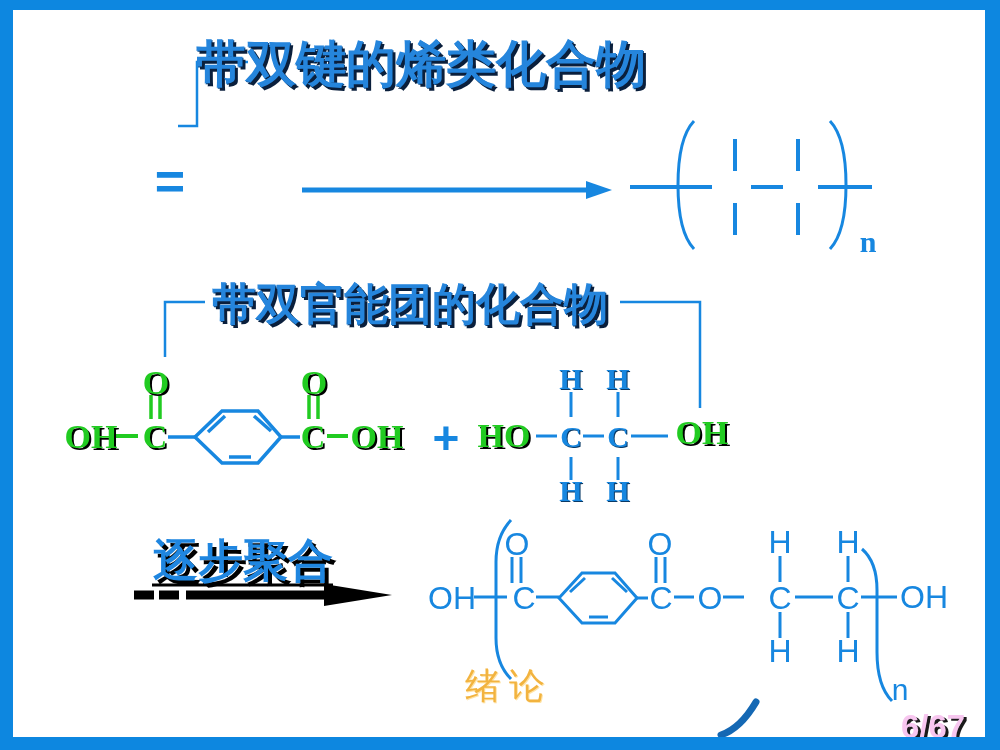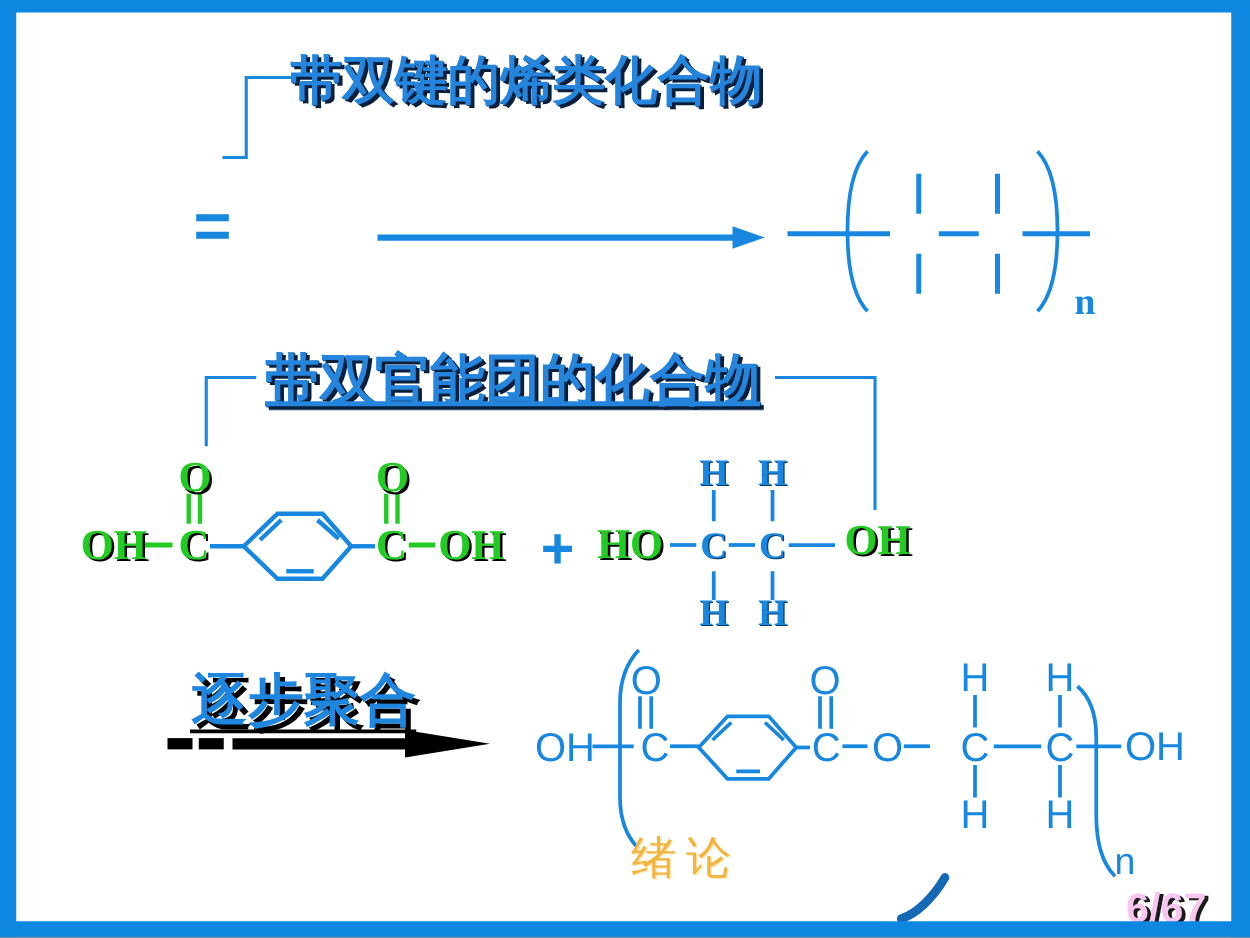--- a/index.html
+++ b/index.html
@@ -12,21 +12,21 @@
   .frame.top    { left:0; top:0; width:1000px; height:10px; }
   .frame.left   { left:0; top:0; width:13px; height:750px; }
   .frame.right  { left:985px; top:0; width:15px; height:750px; }
   .frame.bottom { left:0; top:737px; width:1000px; height:13px; }
 
   svg.overlay { position:absolute; left:0; top:0; }
 
   .t { position:absolute; transform:translate(-50%,-50%); white-space:nowrap; line-height:1; }
 
   .zh-title {
-    font-weight:bold; color:#2585dc; font-size:42px;
+    font-weight:bold; color:#2585dc; font-size:50px;
     text-shadow:3px 3px 0 #0a1f3c, 1px 1px 0 #0a4a8a;
   }
   .zh-rxn {
     font-weight:bold; color:#1f86e0; font-size:45px;
     text-shadow:4px 4px 0 #000000;
   }
   .atom-green {
     font-family:"Liberation Serif", serif; font-weight:bold;
     color:#21cb21; font-size:34px; text-shadow:2px 2px 0 #000000;
   }
@@ -140,21 +140,21 @@
       <path d="M 862 549 Q 877 562 877 590 L 877 652 Q 877 686 892 701"></path>
       <line x1="861" y1="597" x2="897" y2="597"></line>
     </g>
 
     <g>
       <path d="M 721 735 C 733 731 746 719 756 702" stroke="#1468b4" stroke-width="7" fill="none" stroke-linecap="round"></path>
     </g>
   </svg>
 
   <div class="t zh-title" style="left:421px; top:64px;">带双键的烯类化合物</div>
-  <div class="t zh-title" style="left:410px; top:304px; font-size:44px;text-decoration:underline;">带双官能团的化合物</div>
+  <div class="t zh-title" style="left:410px; top:304px; font-size:44px;">带双官能团的化合物</div>
 
   <div class="t sym-blue" style="left:170px; top:181px; font-size:52px;">=</div>
   <div class="t sub-n-serif" style="left:868px; top:242px;">n</div>
 
   <div class="t atom-green" style="left:91px;  top:437px;">OH</div>
   <div class="t atom-green" style="left:156px; top:383px;">O</div>
   <div class="t atom-green" style="left:155px; top:437px;">C</div>
   <div class="t atom-green" style="left:314px; top:383px;">O</div>
   <div class="t atom-green" style="left:313px; top:437px;">C</div>
   <div class="t atom-green" style="left:377px; top:437px;">OH</div>
@@ -180,20 +180,20 @@
   <div class="t atom-bluesans" style="left:710px; top:598px;">O</div>
   <div class="t atom-bluesans" style="left:780px; top:542px;">H</div>
   <div class="t atom-bluesans" style="left:780px; top:598px;">C</div>
   <div class="t atom-bluesans" style="left:780px; top:651px;">H</div>
   <div class="t atom-bluesans" style="left:848px; top:542px;">H</div>
   <div class="t atom-bluesans" style="left:848px; top:598px;">C</div>
   <div class="t atom-bluesans" style="left:848px; top:651px;">H</div>
   <div class="t atom-bluesans" style="left:924px; top:597px;">OH</div>
   <div class="t sub-n-sans" style="left:900px; top:690px;">n</div>
 
-  <div class="t footer-section" style="left:509px; top:686px;margin-left:40px;">绪论</div>
+  <div class="t footer-section" style="left:509px; top:686px;">绪论</div>
   <div class="t page-num" style="left:933px; top:726px;">6/67</div>
 
   <div class="frame top"></div>
   <div class="frame left"></div>
   <div class="frame right"></div>
   <div class="frame bottom"></div>
 </div>
 
 </body></html>

